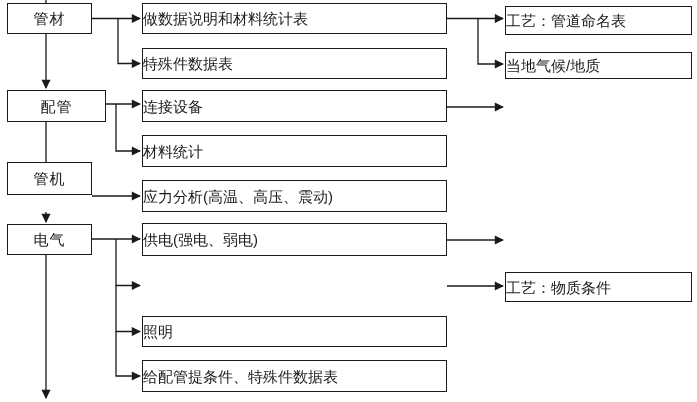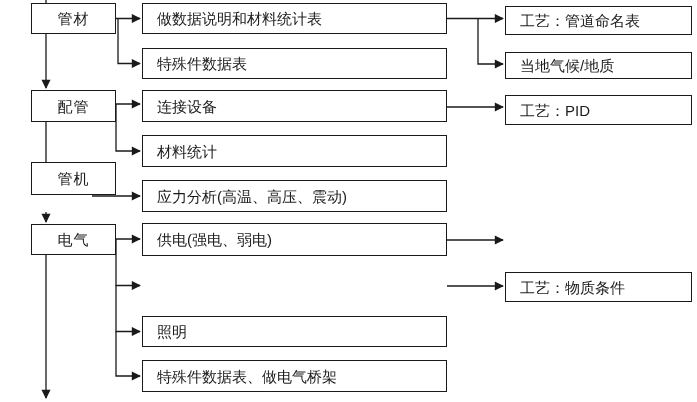--- a/index.html
+++ b/index.html
@@ -30,22 +30,22 @@
     position: absolute;
     border: 1px solid #1a1a1a;
     background: #ffffff;
     display: flex;
     align-items: center;
     font-size: 15px;
     line-height: 1;
     white-space: nowrap;
     color: #1a1a1a;
   }
-  .stage { justify-content: center; letter-spacing: 1px; margin-left: 24px; }
-  .task, .output { padding-left: 14px; }
+  .stage { justify-content: center; letter-spacing: 1px; }
+  .task, .output { }
 </style>
 </head>
 <body>
 
 <div class="canvas">
 
   <svg class="connectors" width="697" height="402" viewBox="0 0 697 402">
     <defs>
       <marker id="arrow" viewBox="0 0 10 10" refX="9" refY="5" markerWidth="9" markerHeight="7" orient="auto-start-reverse">
         <path d="M0,0 L10,5 L0,10 z" fill="#1a1a1a"></path>
@@ -75,21 +75,21 @@
     <polyline class="conn" points="478,18.5 478,64 503,64" marker-end="url(#arrow)"></polyline>
 
     <line class="conn" x1="447" y1="107" x2="503" y2="107" marker-end="url(#arrow)"></line>
     <line class="conn" x1="447" y1="240" x2="503" y2="240" marker-end="url(#arrow)"></line>
     <line class="conn" x1="447" y1="286" x2="503" y2="286" marker-end="url(#arrow)"></line>
   </svg>
 
   <div class="node stage" style="left:7px;top:3px;width:85px;height:31px">
     <span>管材</span>
   </div>
-  <div class="node stage" style="left:7px;top:90px;width:85px;height:32px">
+  <div class="node stage" style="left:7px;top:90px;width:99px;height:32px">
     <span>配管</span>
   </div>
   <div class="node stage" style="left:7px;top:162px;width:85px;height:33px">
     <span>管机</span>
   </div>
   <div class="node stage" style="left:7px;top:224px;width:85px;height:31px">
     <span>电气</span>
   </div>
 
   <div class="node task" style="left:142px;top:3px;width:305px;height:31px">
@@ -107,29 +107,26 @@
   <div class="node task" style="left:142px;top:223px;width:305px;height:33px">
     <span>供电(强电、弱电)</span>
   </div>
   <div class="node task" style="left:142px;top:180px;width:305px;height:32px">
     <span>应力分析(高温、高压、震动)</span>
   </div>
   <div class="node task" style="left:142px;top:316px;width:305px;height:31px">
     <span>照明</span>
   </div>
   <div class="node task" style="left:142px;top:360px;width:305px;height:32px">
-    <span>特殊件数据表、做电气桥架</span>
+    <span>给配管提条件、特殊件数据表</span>
   </div>
 
   <div class="node output" style="left:505px;top:6px;width:187px;height:29px">
     <span>工艺：管道命名表</span>
   </div>
   <div class="node output" style="left:505px;top:52px;width:187px;height:27px">
     <span>当地气候/地质</span>
   </div>
-  <div class="node output" style="left:505px;top:95px;width:187px;height:30px">
-    <span>工艺：PID</span>
-  </div>
   <div class="node output" style="left:505px;top:272px;width:187px;height:30px">
     <span>工艺：物质条件</span>
   </div>
 
 </div>
 
 </body></html>

